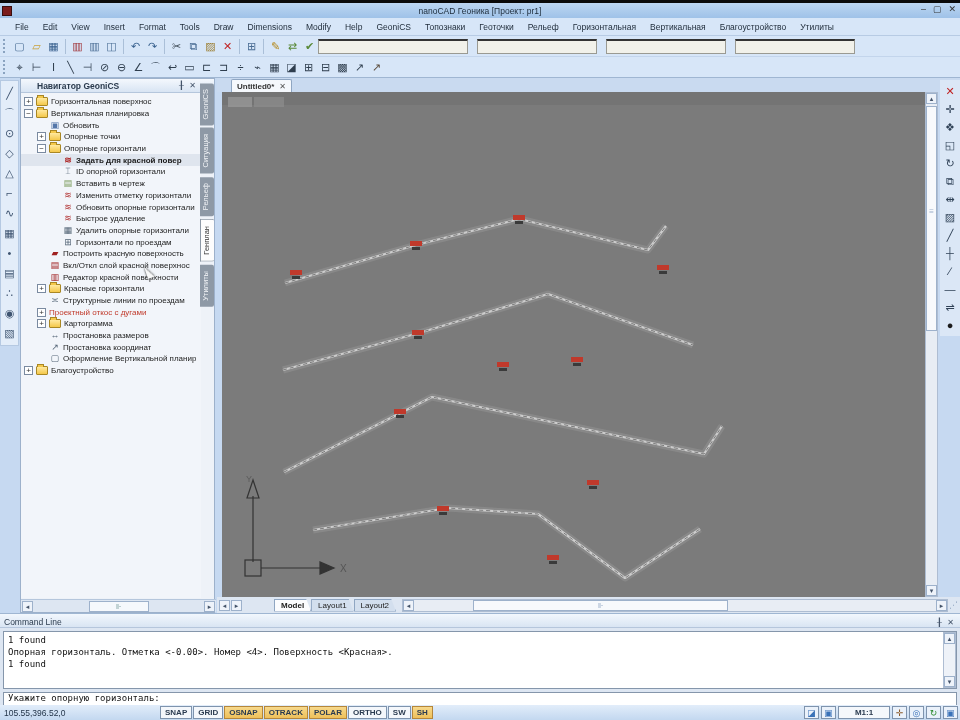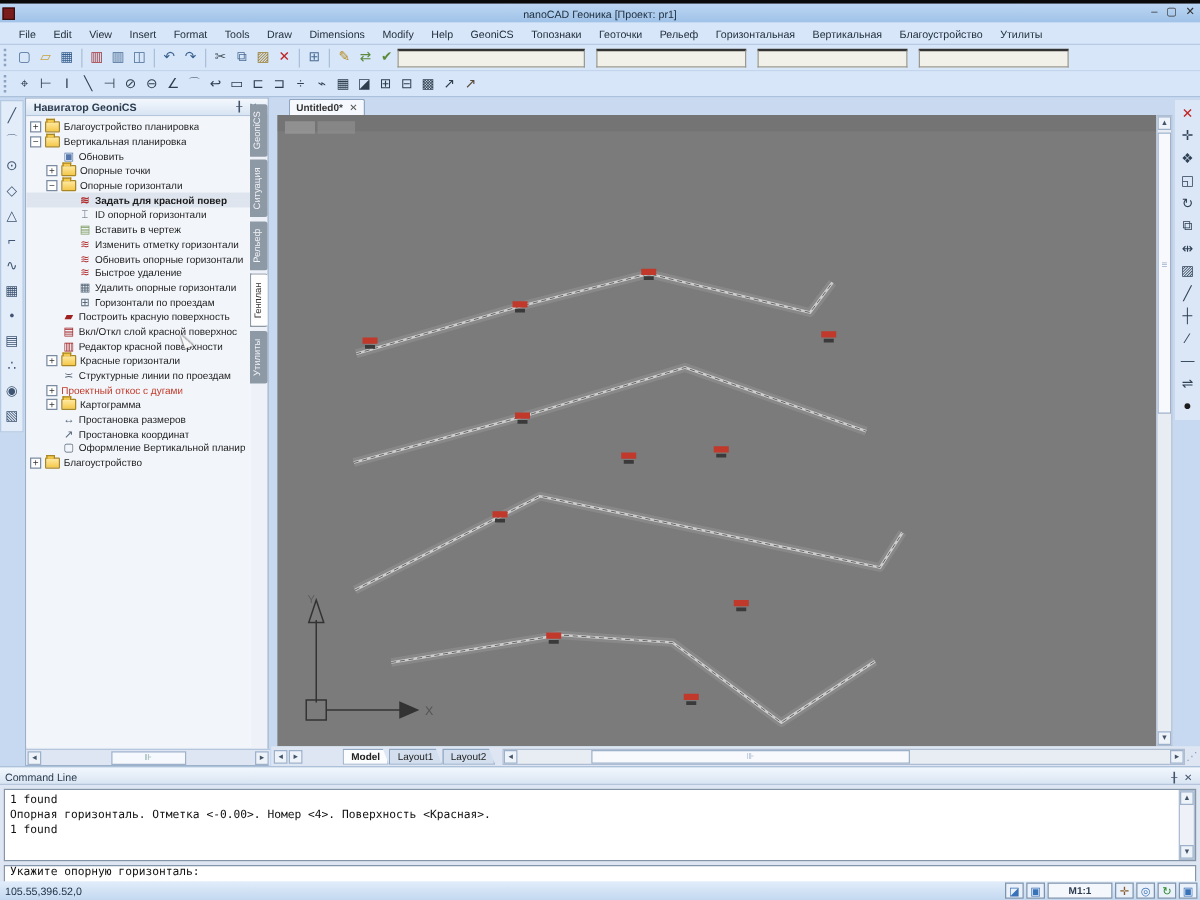--- a/index.html
+++ b/index.html
@@ -35,21 +35,21 @@
 
   
   #workspace { position:absolute; left:0; top:78px; width:960px; height:535px; background:#c6d9f1; }
 
   
   #left-rail { position:absolute; left:0; top:2px; width:19px; display:flex; flex-direction:column; align-items:center; background:#e3edf9; border:1px solid #b5c9e2; padding:2px 0; }
   #left-rail .tbtn { width:16px; height:20px; }
 
   
   #navigator { position:absolute; left:20px; top:0px; width:195px; height:535px; background:#eef2f8; border:1px solid #9db1cb; }
-  #nav-header { height:14px; background:linear-gradient(#f4f8fd,#d8e4f3); display:flex; align-items:center; padding:0 6px; border-bottom:1px solid #b5c6dc; }
+  #nav-header { height:14px; background:linear-gradient(#f4f8fd,#d8e4f3); display:flex; align-items:center; padding:0 16px; border-bottom:1px solid #b5c6dc; }
   #nav-title { flex:1; font-size:8.5px; font-weight:bold; color:#2a3a4d; }
   #nav-header .hbtn { width:11px; text-align:center; font-size:8px; color:#44546a; }
   #nav-tree { position:absolute; left:0; top:14px; width:180px; bottom:14px; background:#f2f5fa; overflow:hidden; padding-top:3px; }
   .trow { height:11.7px; display:flex; align-items:center; white-space:nowrap; font-size:8px; color:#1c1c1c; }
   .trow.sel { font-weight:bold; background:#dfe5ee; }
   .trow.redtext .tlabel { color:#c03a2b; }
   .exp { width:9px; height:9px; border:1px solid #7a8aa0; background:#fff; font-size:8px; line-height:7px; text-align:center; margin-right:3px; color:#333; flex:0 0 9px; }
   .noexp { width:12px; flex:0 0 12px; }
   .folder { width:12px; height:9px; background:linear-gradient(#ffe9a0,#f4c84a); border:1px solid #a98724; border-radius:1px; margin-right:3px; position:relative; flex:0 0 12px; }
   .folder:before { content:""; position:absolute; left:0; top:-3px; width:5px; height:2px; background:#f4c84a; border:1px solid #a98724; border-bottom:none; }
@@ -336,21 +336,21 @@
     <div id="navigator">
       <div id="nav-header">
         <span id="nav-title">Навигатор GeoniCS</span>
         <span class="hbtn">╂</span>
         <span class="hbtn">✕</span>
       </div>
       <div id="nav-tree">
           <div class="trow" style="padding-left: 3px;">
             <span class="exp">+</span>
             <span class="folder"></span>
-            <span class="tlabel">Благоустройство планировка</span>
+            <span class="tlabel">Горизонтальная поверхнос</span>
           </div>
           <div class="trow" style="padding-left: 3px;">
             <span class="exp">−</span>
             <span class="folder"></span>
             <span class="tlabel">Вертикальная планировка</span>
           </div>
           <div class="trow" style="padding-left: 16px;">
             <span class="noexp"></span>
             <span class="ticon" style="color: rgb(85, 119, 170);">▣</span>
             <span class="tlabel">Обновить</span>
@@ -648,20 +648,30 @@
       </div>
     <div id="cmd-vscroll">
       <div class="sb-btn">▴</div>
       <div class="sb-btn down">▾</div>
     </div>
     <div id="cmd-prompt">Укажите опорную горизонталь:</div>
   </div>
 
   <div id="statusbar">
     <div id="coords">105.55,396.52,0</div>
+    <div id="toggles" style="display:flex;">
+        <div class="toggle">SNAP</div>
+        <div class="toggle">GRID</div>
+        <div class="toggle on">OSNAP</div>
+        <div class="toggle on">OTRACK</div>
+        <div class="toggle on">POLAR</div>
+        <div class="toggle">ORTHO</div>
+        <div class="toggle">SW</div>
+        <div class="toggle on">SH</div>
+      </div>
     <div id="status-right">
       <div id="sr-a" style="display:flex;gap:2px;">
           <div class="sbtn">
             <span style="color: rgb(58, 114, 184);">◪</span>
           </div>
           <div class="sbtn">
             <span style="color: rgb(58, 114, 184);">▣</span>
           </div>
         </div>
       <div id="scale-box">M1:1</div>

